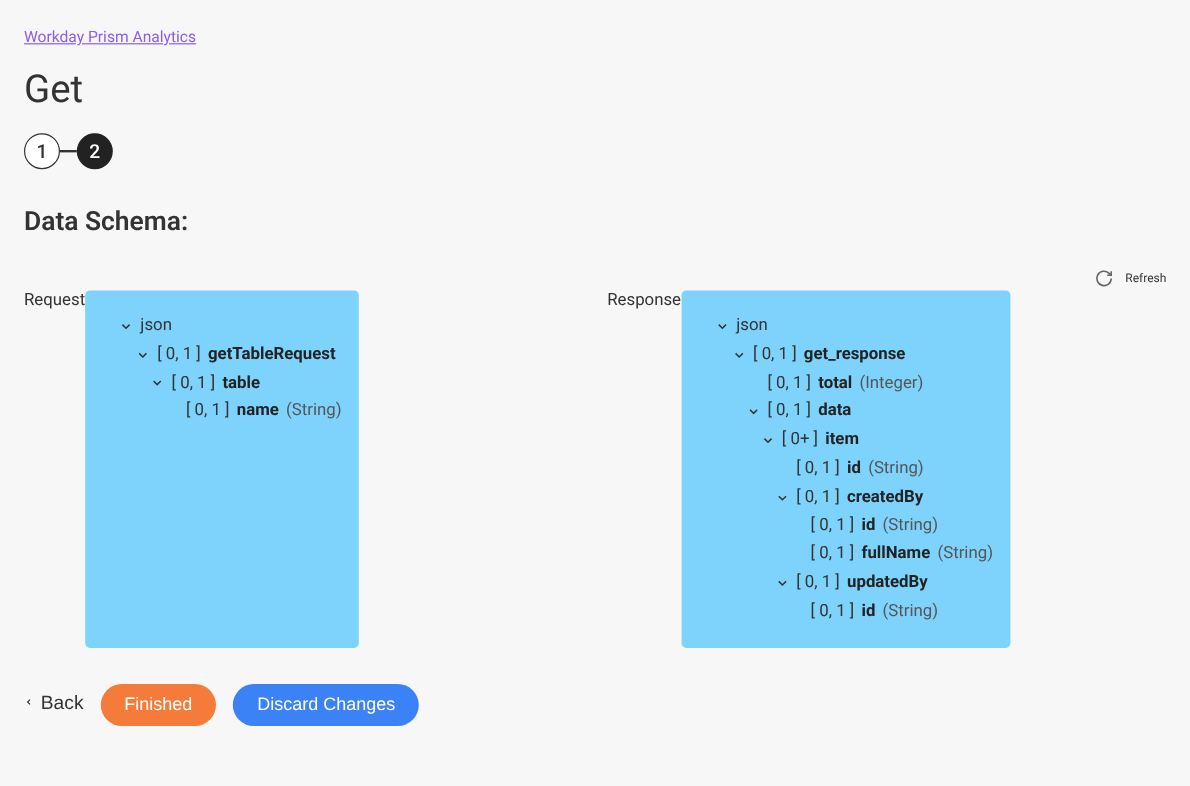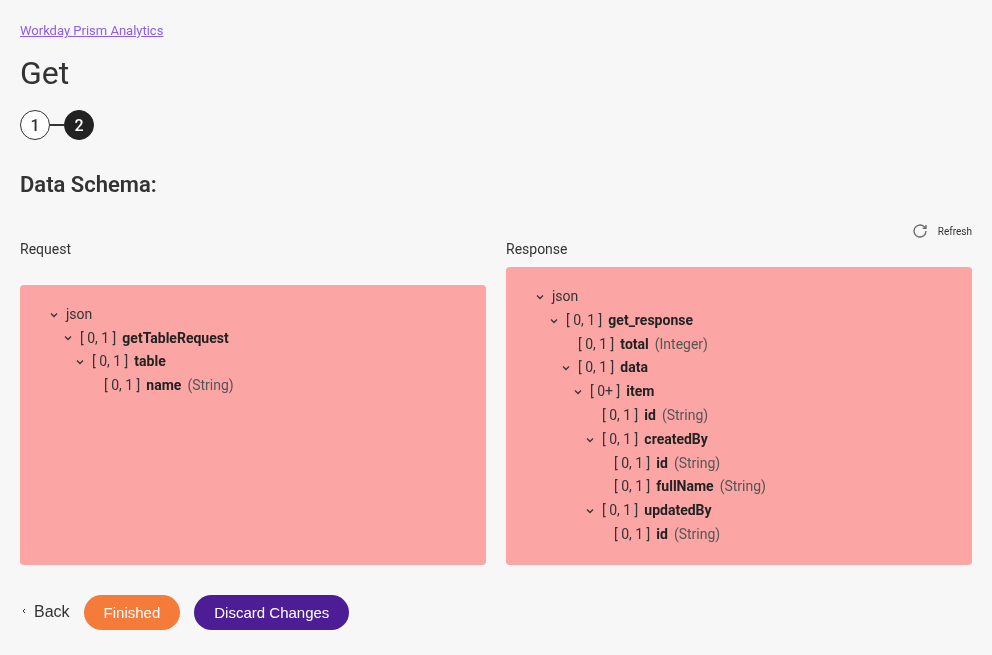--- a/index.html
+++ b/index.html
@@ -82,31 +82,30 @@
       color: #333;
       cursor: pointer;
     }
     .columns-row {
       display: flex;
       gap: 20px;
     }
     .column {
       flex: 1;
       display: flex;
-      flex-direction: column;
-      justify-content: space-between;
+      flex-direction: row;
     }
     .column-heading {
       font-size: 14px;
       color: #333;
       margin-bottom: 10px;
       font-weight: 400;
     }
     .panel {
-      background: #fca5a5;
+      background: #7dd3fc;
       border-radius: 4px;
       padding: 18px 14px;
       min-height: 280px;
     }
     .tree-row {
       display: flex;
       align-items: center;
       gap: 6px;
       font-size: 14px;
       line-height: 1.7;
@@ -174,21 +173,21 @@
       font-size: 15px;
       cursor: pointer;
       font-weight: 500;
     }
     .btn-primary {
       background: #f47b3a;
       color: #fff;
       text-align: center;
     }
     .btn-secondary {
-      background: #4c1d95;
+      background: #3b82f6;
       color: #fff;
     }
   </style>
 </head>
 <body>
 
 
 
 <a class="breadcrumb">Workday Prism Analytics</a>
 

